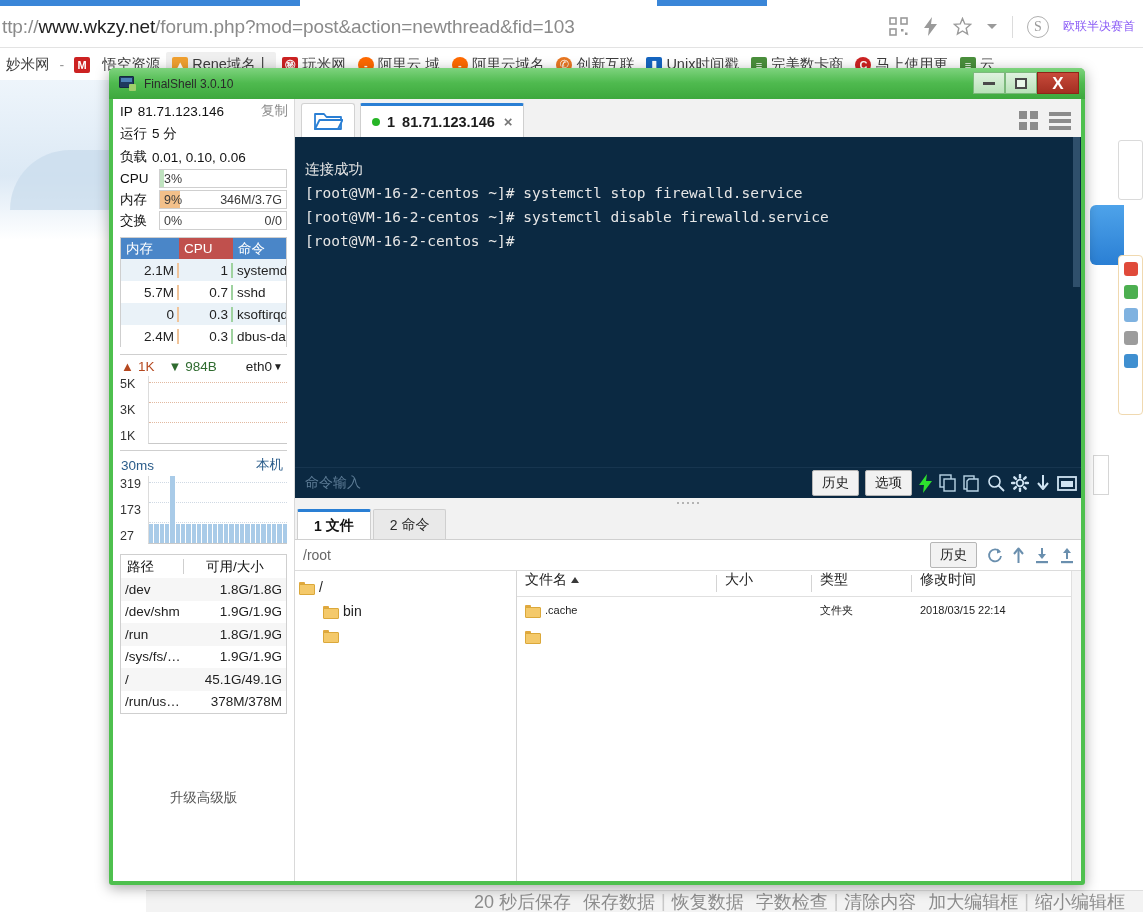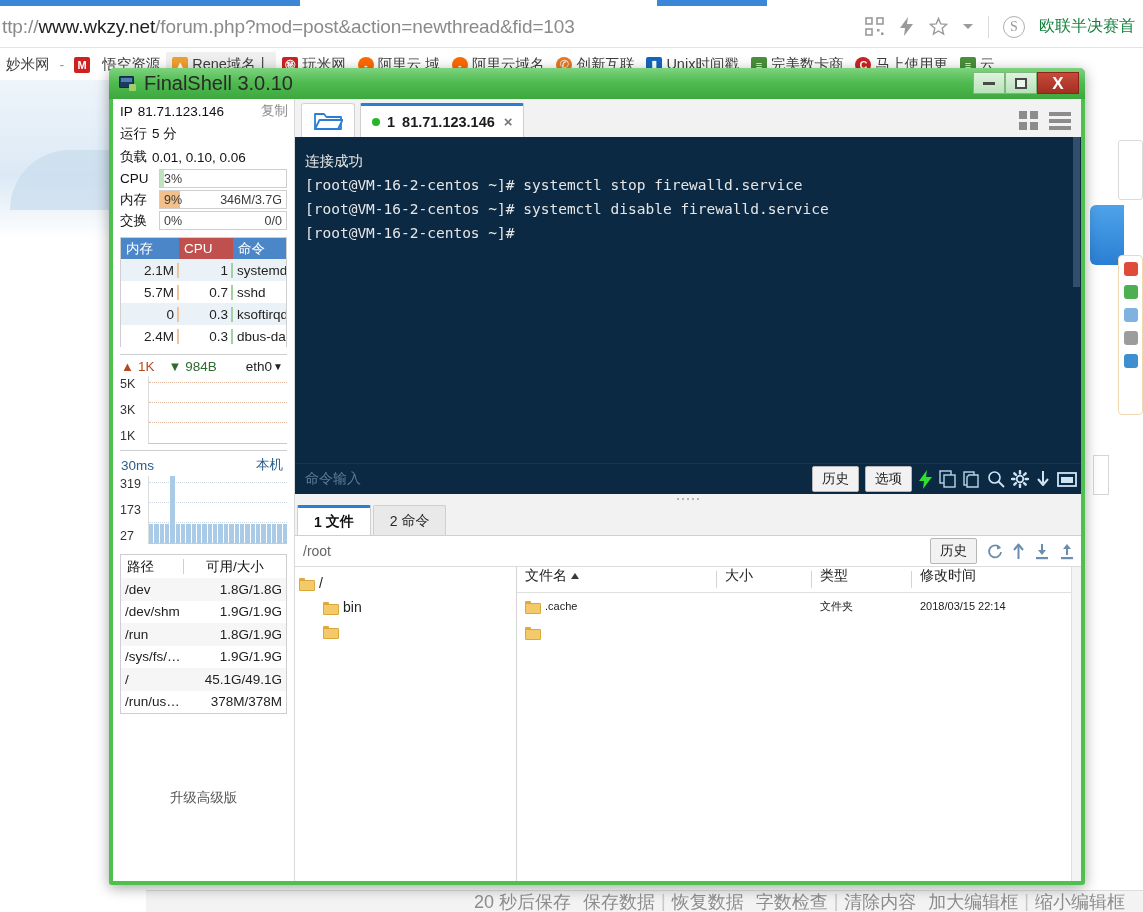--- a/index.html
+++ b/index.html
@@ -35,21 +35,21 @@
     gap: 14px; padding-right: 8px;
   }
   .icon-gray { color: #9a9a9a; display: flex; align-items: center; }
   .url-divider { width: 1px; height: 22px; background: #dcdcdc; }
   .s-badge {
     width: 22px; height: 22px; border-radius: 50%;
     border: 1.6px solid #b0b0b0; color: #9a9a9a;
     font-size: 14px; display: flex; align-items: center;
     justify-content: center; font-family: "Liberation Serif", serif;
   }
-  .s-text { font-size: 16px; color: #15803d; white-space: nowrap; }
+  .s-text { font-size: 12px; color: #8b5cf6; white-space: nowrap; }
 
   
   .bookmarks {
     position: absolute; left: 0; top: 49px; width: 1143px; height: 31px;
     background: #ffffff; display: flex; align-items: center;
     overflow: hidden; white-space: nowrap;
   }
   .bm {
     display: inline-flex; align-items: center; gap: 4px;
     font-size: 14.5px; color: #3d3d3d; padding: 2px 6px;
@@ -149,21 +149,21 @@
   }
   .fs-title-ico .scr:after {
     content: ""; position: absolute; left: 1px; top: 1px;
     width: 11px; height: 4px; background: #4a7fb5;
   }
   .fs-title-ico .bs {
     position: absolute; right: 0; bottom: 0; width: 7px; height: 7px;
     background: #9fcf6a; border-radius: 1px;
   }
   .fs-title-text {
-    font-size: 20px; color: #2a2a2a; margin-left: 8px;
+    font-size: 12px; color: #2a2a2a; margin-left: 8px;
     font-family: "Liberation Sans", sans-serif;
   }
   .fs-winbtns {
     position: absolute; right: 6px; top: 4px;
     display: flex; align-items: center; gap: 0px;
   }
   .wbtn {
     width: 32px; height: 22px; display: flex; align-items: center;
     justify-content: center; border: 1px solid #7cb97c;
     background: linear-gradient(#dff2df, #b9e2b9);
@@ -354,21 +354,21 @@
     margin-left: auto; display: flex; align-items: center;
     gap: 11px; padding: 0 10px 7px 0;
   }
   .grid-ico { display: grid; grid-template-columns: 8px 8px; gap: 3px; }
   .grid-ico i { width: 8px; height: 8px; background: #8c8c8c; display: block; }
   .list-ico { display: flex; flex-direction: column; gap: 3px; }
   .list-ico i { width: 22px; height: 4px; background: #8c8c8c; display: block; }
 
   .terminal {
     flex: 1; background: #0b2942; position: relative;
-    padding: 12px 10px 0 10px; overflow: hidden;
+    padding: 20px 10px 0 10px; overflow: hidden;
   }
   .term-line {
     font-family: "DejaVu Sans Mono", "Liberation Mono", monospace;
     font-size: 14.5px; color: #e6e6e6; line-height: 24px;
     white-space: pre; letter-spacing: 0px;
   }
   .term-scroll {
     position: absolute; right: 0; top: 0; width: 9px; height: 100%;
     background: #0b2942;
   }

